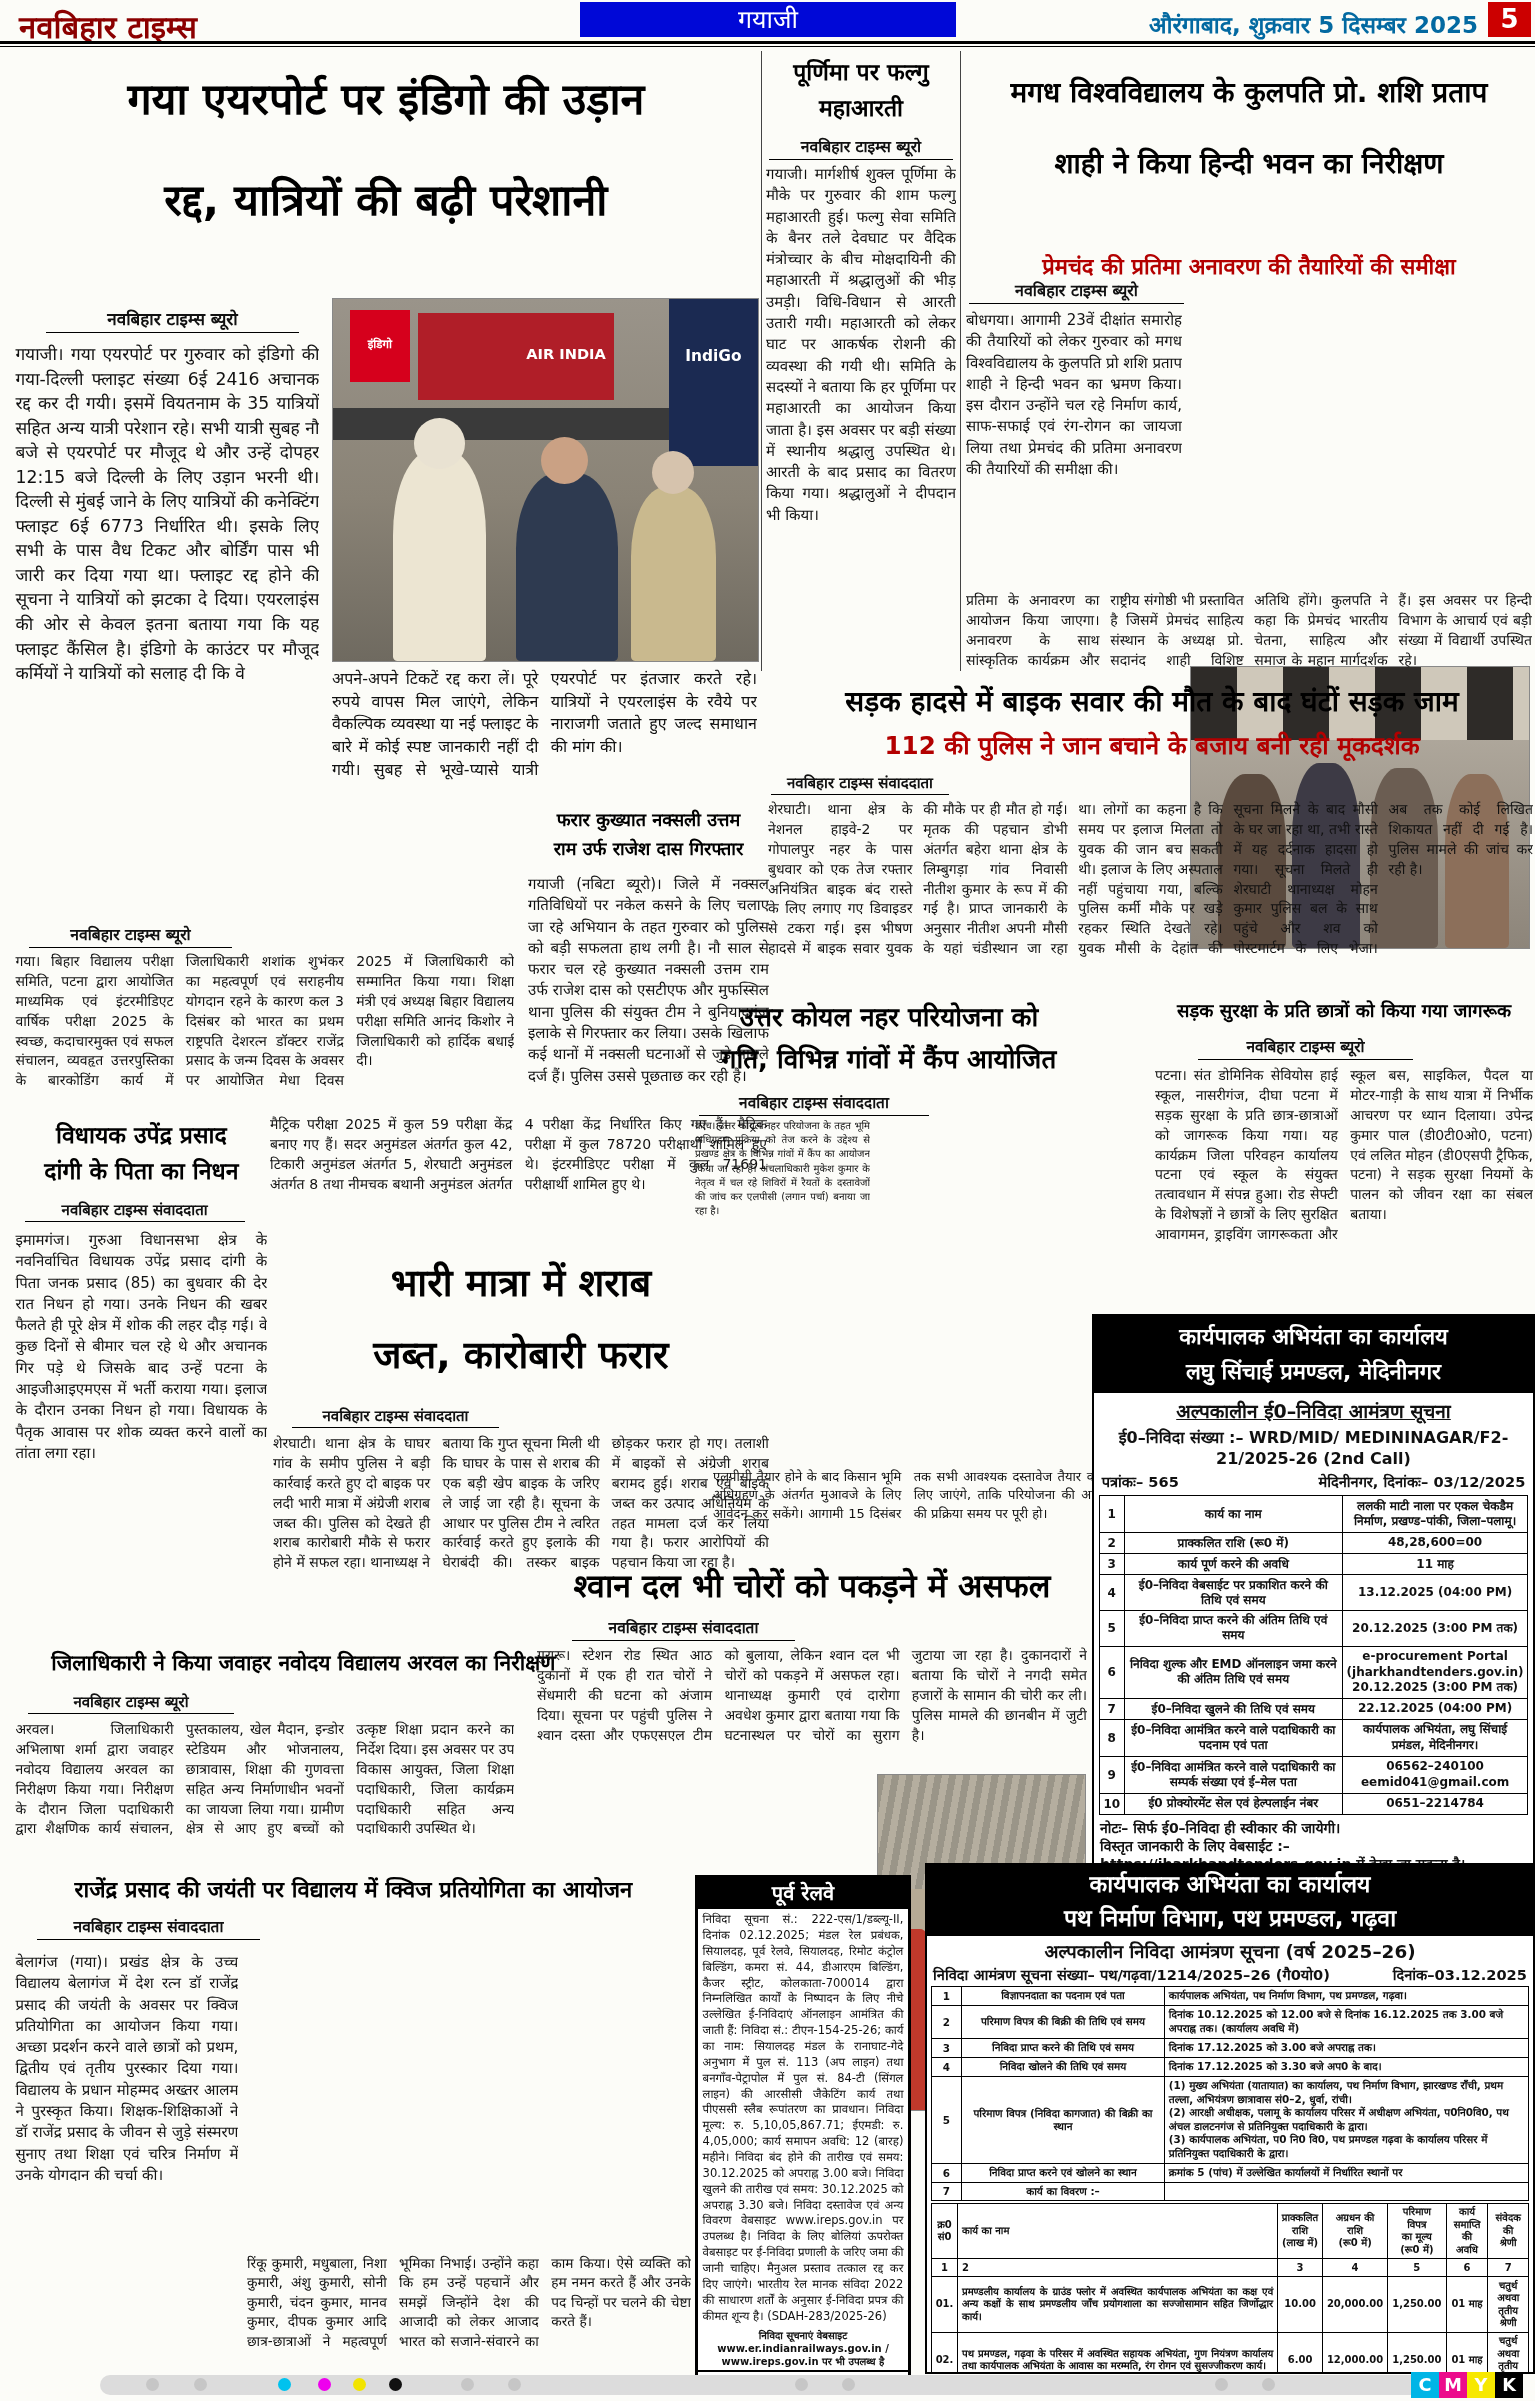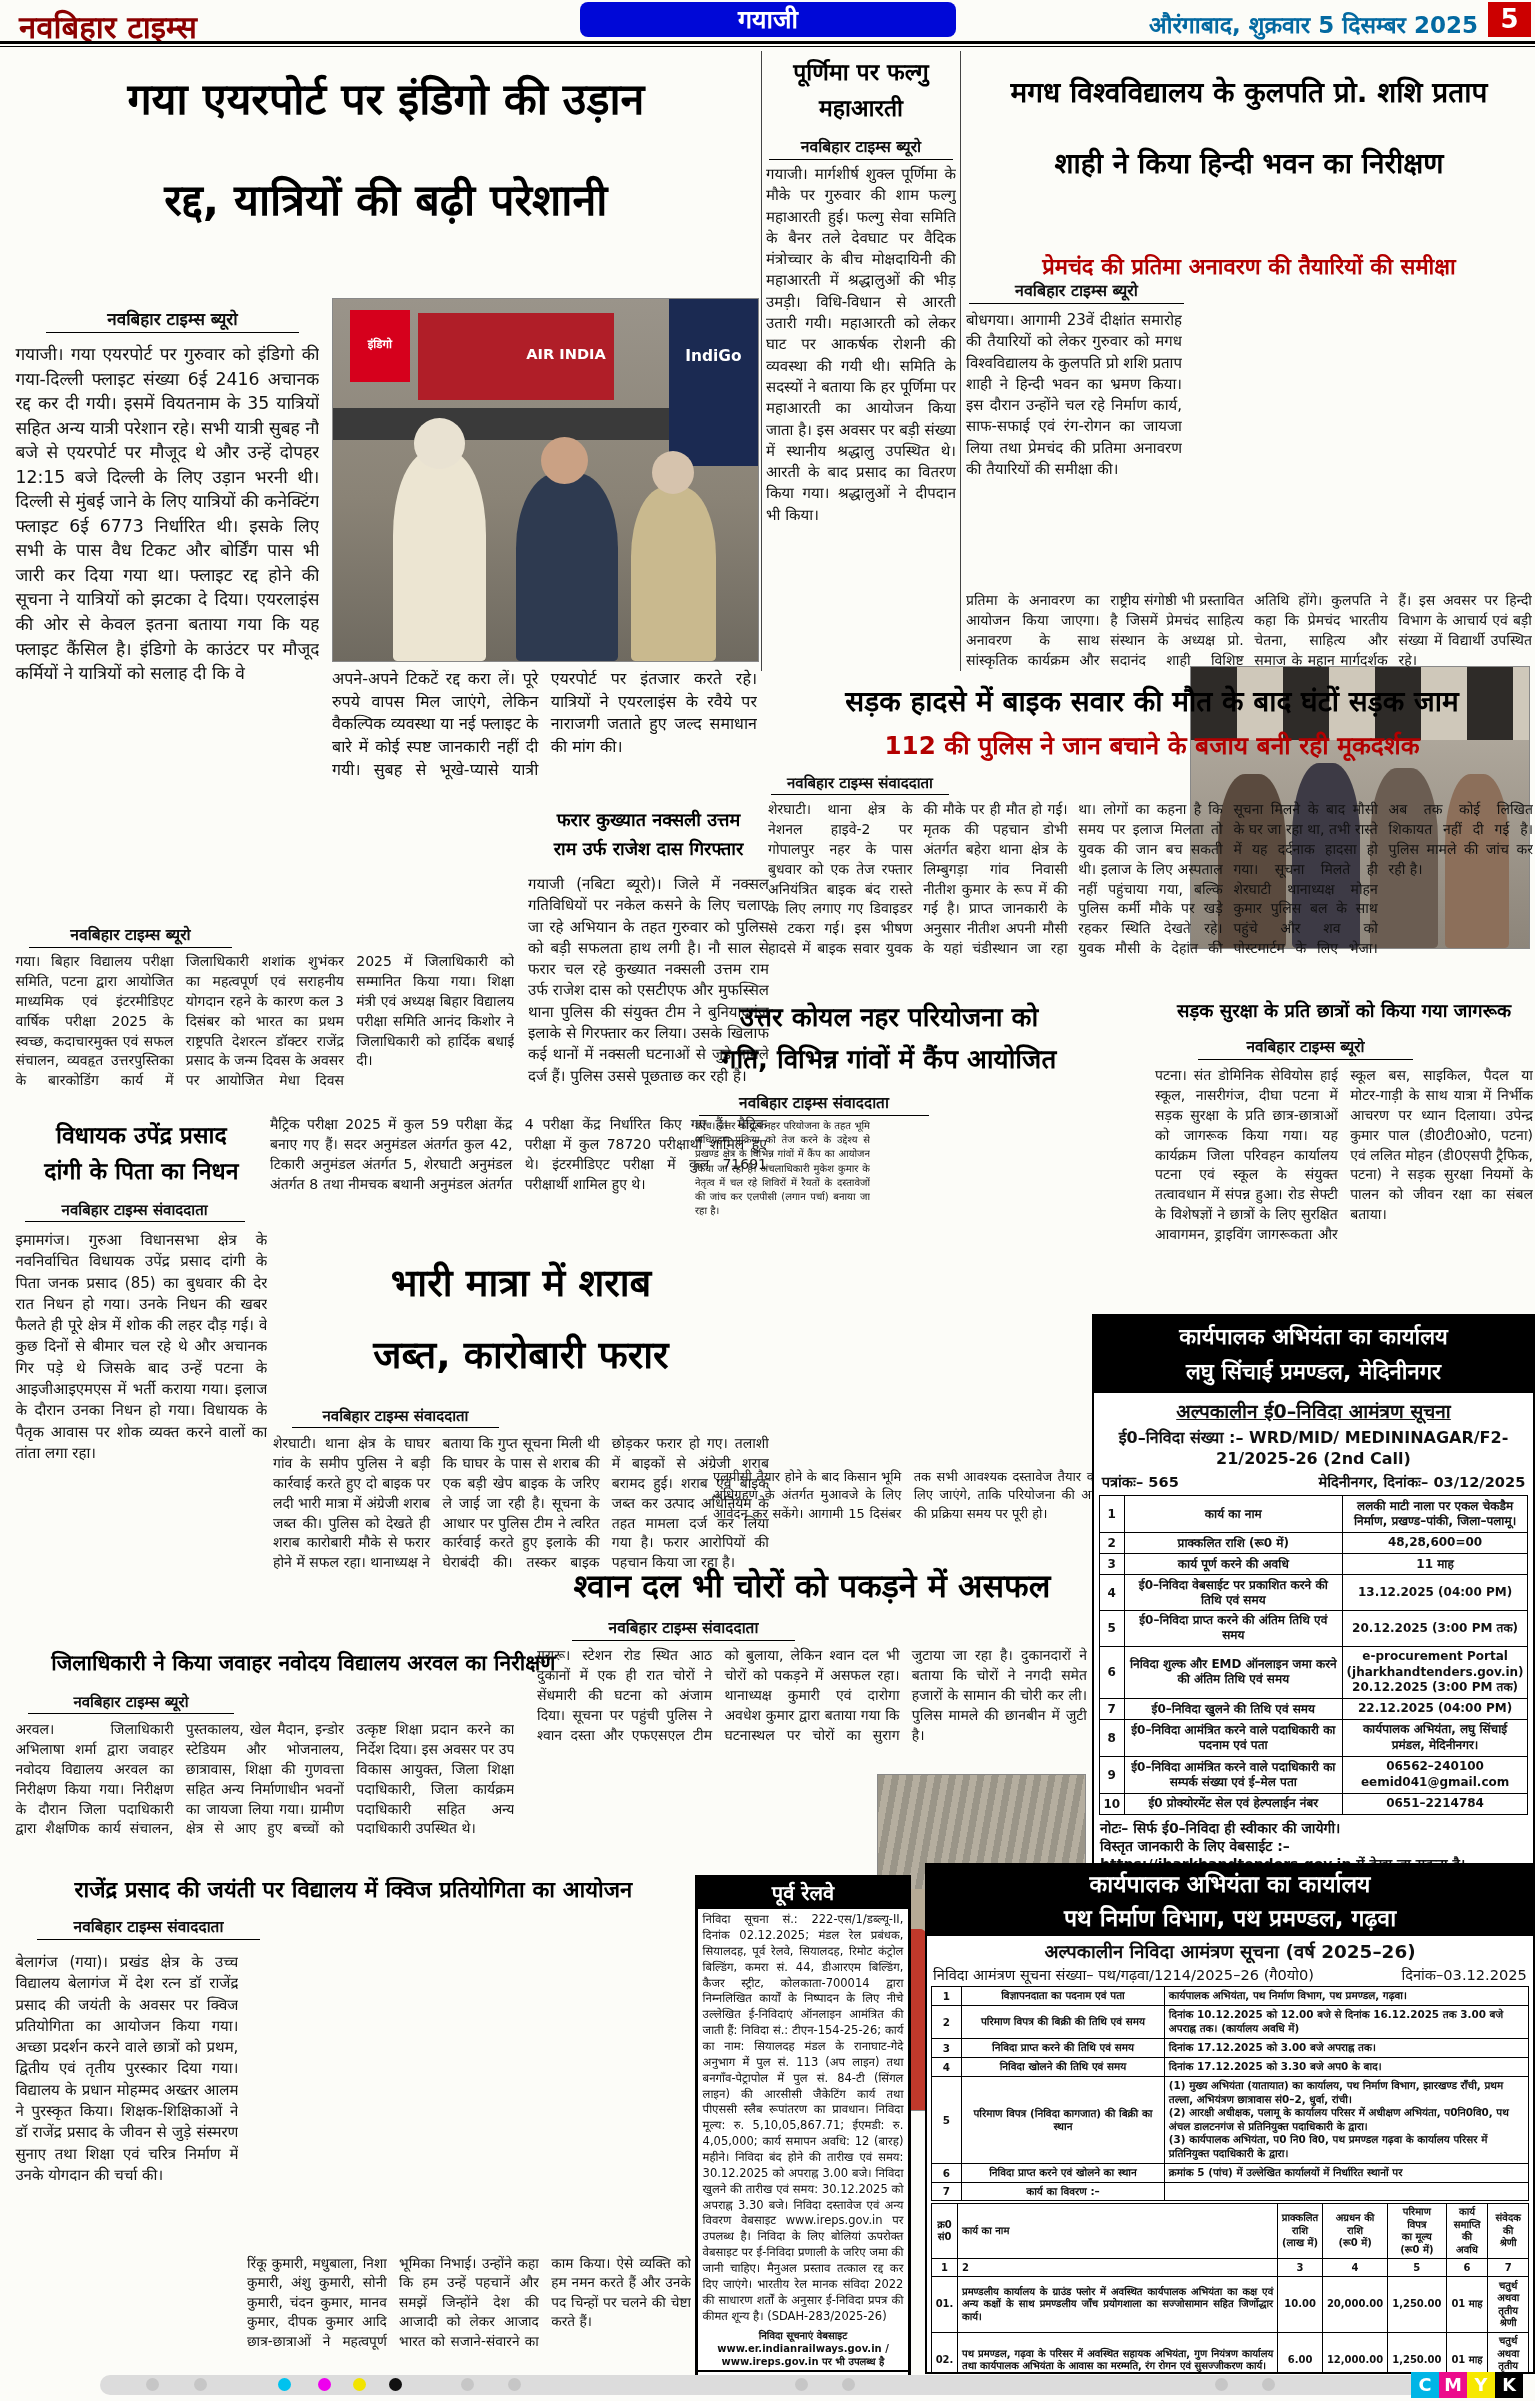--- a/index.html
+++ b/index.html
@@ -33,21 +33,21 @@
   .wt td:nth-child(2){text-align:justify;}
   .dot{position:absolute;top:3.1px;width:13px;height:13px;border-radius:50%;}
   .cmyksq{display:inline-block;width:28px;height:26px;line-height:26px;text-align:center;font-weight:bold;font-size:17.7px;}
 </style>
 </head>
 <body>
 
 <div id="page">
 
   <div class="abs" style="left:19px;top:4.6px;width:491px;height:35px;font-size:31px;font-weight:bold;color:#8b0000;">नवबिहार टाइम्स</div>
-  <div class="abs" style="left:580px;top:2.3px;width:376px;height:35px;background:#0008d7;color:#fff;font-size:25px;font-weight:bold;text-align:center;line-height:35px;border-radius:8px;">गयाजी</div>
+  <div class="abs" style="left:580px;top:2.3px;width:376px;height:35px;background:#0008d7;color:#fff;font-size:25px;font-weight:normal;text-align:center;line-height:35px;">गयाजी</div>
   <div class="abs" style="left:987px;top:7.7px;width:491px;height:31px;font-size:23px;font-weight:bold;color:#0369a1;text-align:right;">औरंगाबाद, शुक्रवार 5 दिसम्बर 2025</div>
   <div class="abs" style="left:1488px;top:2.3px;width:43px;height:35px;background:#cc0000;color:#fff;font-size:26px;font-weight:bold;text-align:center;line-height:35px;">5</div>
   <div class="abs hrule" style="left:0;top:41px;width:1535px;height:3.1px;"></div>
   <div class="abs hrule" style="left:0;top:46px;width:1535px;height:0.8px;"></div>
 
   <div class="abs vrule" style="left:761px;top:51px;height:620px;"></div>
   <div class="abs vrule" style="left:960px;top:51px;height:620px;"></div>
 
   <div class="abs hl" style="left:15.4px;top:49px;width:741px;height:235px;font-size:43px;line-height:2.35;">गया एयरपोर्ट पर इंडिगो की उड़ान
 रद्द, यात्रियों की बढ़ी परेशानी</div>
@@ -224,21 +224,21 @@
       <br>
       
       
     </div>
   </div>
 
   <div class="abs box" style="left:925px;top:1863px;width:606px;height:507px;">
     <div class="blackbar" style="height:69px;font-size:23px;line-height:1.5;padding-top:1.5px;">कार्यपालक अभियंता का कार्यालय
 पथ निर्माण विभाग, पथ प्रमण्डल, गढ़वा</div>
     <div style="font-size:18.4px;font-weight:bold;text-align:center;margin-top:2.3px;">अल्पकालीन निविदा आमंत्रण सूचना (वर्ष 2025–26)</div>
-    <div style="display:flex;justify-content:space-between;font-size:14.6px;font-weight:normal;padding:0.8px 6.1px;gap:28px;">
+    <div style="display:flex;justify-content:space-between;font-size:14.6px;font-weight:bold;padding:0.8px 6.1px;gap:28px;">
       <span>निविदा आमंत्रण सूचना संख्या– पथ/गढ़वा/1214/2025–26 (गै0यो0)</span>
       <span>दिनांक–03.12.2025</span>
     </div>
     <table class="tbl gt" style="font-size:10.4px;margin:1.5px auto 0;width:calc(100% - 7.7px);">
       <tbody>
           <tr>
             <td>1</td>
             <td>विज्ञापनदाता का पदनाम एवं पता</td>
             <td>कार्यपालक अभियंता, पथ निर्माण विभाग, पथ प्रमण्डल, गढ़वा।</td>
           </tr>

